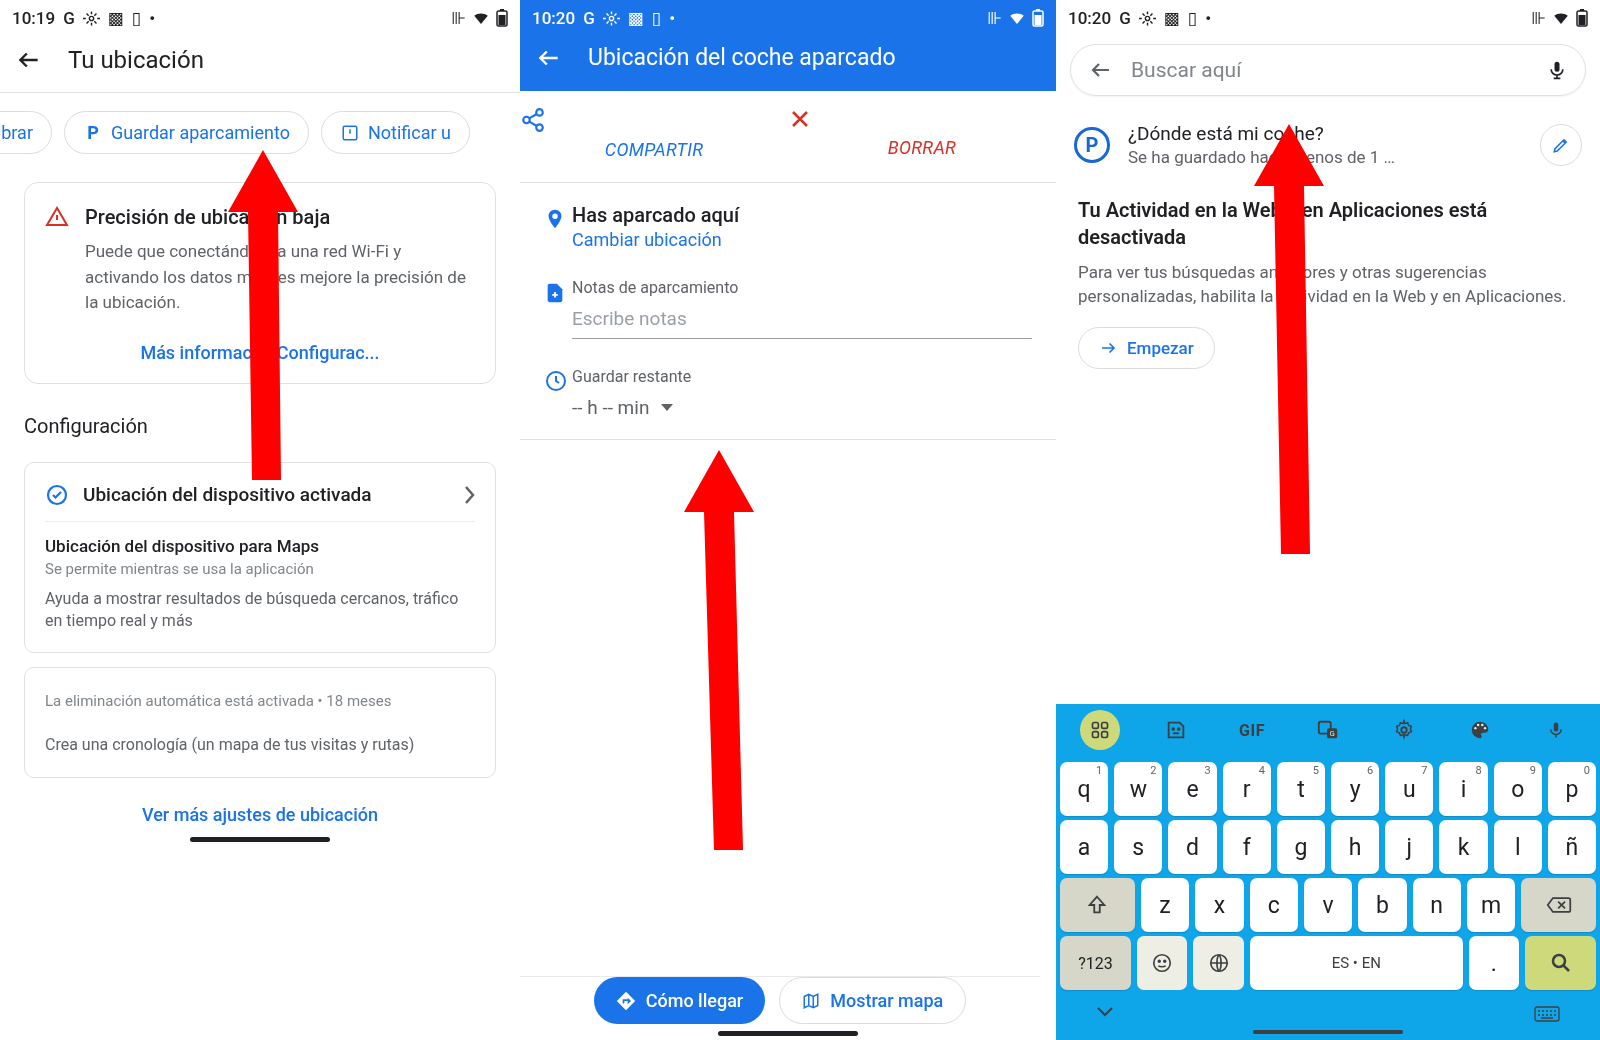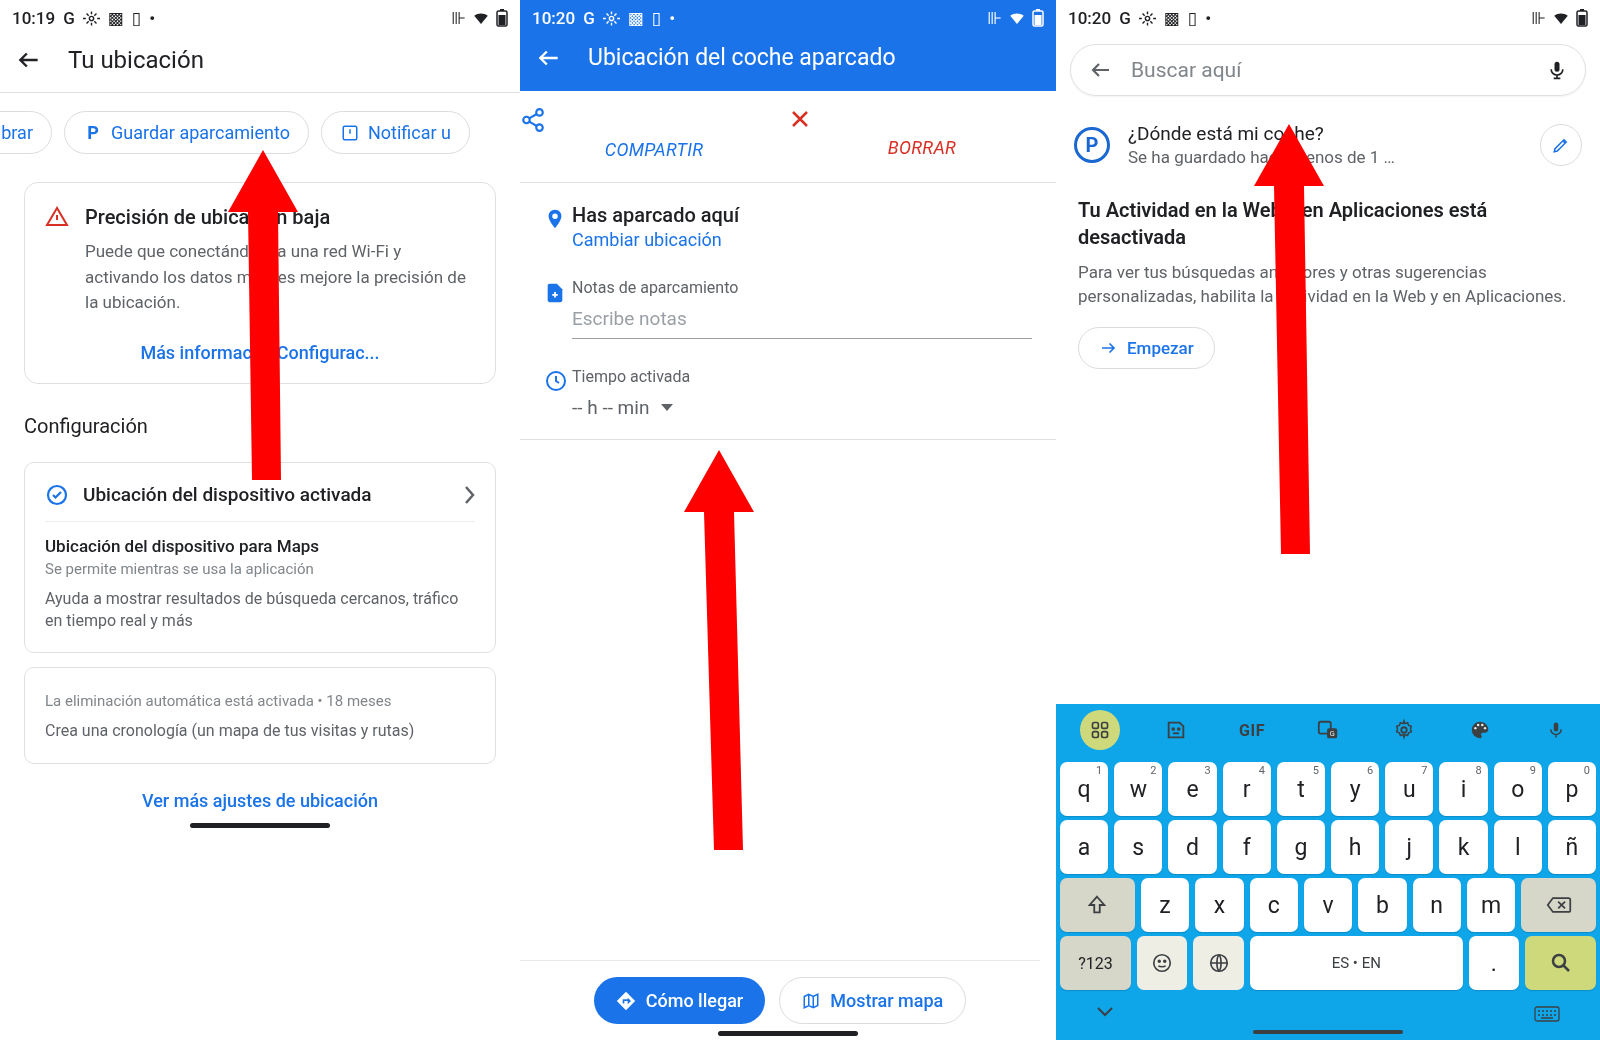--- a/index.html
+++ b/index.html
@@ -60,21 +60,21 @@
 
   .form-row { display:flex; padding: 20px 24px 0 24px; }
   .form-row .icon { width:28px; color:#1a73e8; font-size:24px; padding-top:2px; }
   .form-row .content { flex:1; }
   .form-row .title { font-size:20px; font-weight:500; color:#202124; }
   .form-row .link { font-size:18px; color:#1a73e8; margin-top:2px; }
   .form-row .label { font-size:16px; color:#5f6368; }
   .form-row .input { font-size:19px; color:#9aa0a6; padding:10px 0 8px 0; border-bottom:1px solid #9aa0a6; }
   .form-row .dropdown { display:flex; align-items:center; gap:12px; font-size:19px; color:#5f6368; padding:10px 0; }
 
-  .bottom-bar { position:absolute; bottom:16px; left:0; right:16px; display:flex; justify-content:center; gap:14px; border-top:1px solid #e8eaed; padding-top:16px; }
+  .bottom-bar { position:absolute; bottom:16px; left:0; right:16px; display:flex; justify-content:center; gap:14px; border-top:1px solid #e8eaed; padding-top:0; }
   .pill-btn { border-radius:26px; padding:12px 22px; font-size:18px; font-weight:500; display:flex; align-items:center; gap:10px; }
   .pill-btn.primary { background:#1a73e8; color:#fff; }
   .pill-btn.outline { border:1px solid #dadce0; color:#1a73e8; background:#fff; }
 
   
   .search-wrap { padding: 10px 14px 10px 14px; }
   .search-pill { display:flex; align-items:center; gap:18px; border:1px solid #e0e0e0; border-radius:30px; padding:12px 18px; box-shadow:0 1px 2px rgba(0,0,0,0.05); }
   .search-pill .ph { color:#80868b; font-size:21px; flex:1; }
   .result-row { display:flex; align-items:center; gap:18px; padding: 16px 18px; }
   .result-icon { width:36px; height:36px; border:3px solid #1967d2; border-radius:50%; display:flex; align-items:center; justify-content:center; color:#1967d2; font-weight:700; font-size:20px; }
@@ -212,21 +212,21 @@
     <div class="setting-sub">
       <div class="subtitle">Ubicación del dispositivo para Maps</div>
       <div class="subdesc">Se permite mientras se usa la aplicación</div>
       <div class="body">Ayuda a mostrar resultados de búsqueda cercanos, tráfico en tiempo real y más</div>
     </div>
   </div>
 
   <div class="setting-card">
     <div style="margin-top:4px;">
       <div class="subdesc" style="font-size:15px;color:#80868b;">La eliminación automática está activada • 18 meses</div>
-      <div class="body" style="font-size:16px;color:#5f6368;margin-top:10px;line-height:1.4;">Crea una cronología (un mapa de tus visitas y rutas)</div>
+      <div class="body" style="font-size:16px;color:#5f6368;margin-top:24px;line-height:1.4;">Crea una cronología (un mapa de tus visitas y rutas)</div>
     </div>
   </div>
 
   <div class="more-link">Ver más ajustes de ubicación</div>
   <div class="nav-handle"></div>
 
   <svg class="arrow" style="left:212px; top:150px;" width="120" height="330">
     <polygon points="51,0 86,62 66,62 69,330 40,330 36,62 16,62" fill="#ff0000"></polygon>
   </svg>
 </div>
@@ -320,21 +320,21 @@
   </div>
 
   <div class="form-row" style="padding-top:28px;">
     <div class="icon">
         <svg width="24" height="24" viewBox="0 0 24 24" fill="none" stroke="#1a73e8" stroke-width="2">
           <circle cx="12" cy="12" r="9"></circle>
           <path d="M12 7v5l3 2"></path>
         </svg>
       </div>
     <div class="content">
-      <div class="label">Tiempo activada</div>
+      <div class="label">Guardar restante</div>
       <div class="dropdown">
         <span>-- h -- min</span>
         <span>
             <svg width="12" height="8" viewBox="0 0 12 8" fill="#5f6368">
               <path d="M0 0l6 7 6-7z"></path>
             </svg>
           </span>
       </div>
     </div>
   </div>

